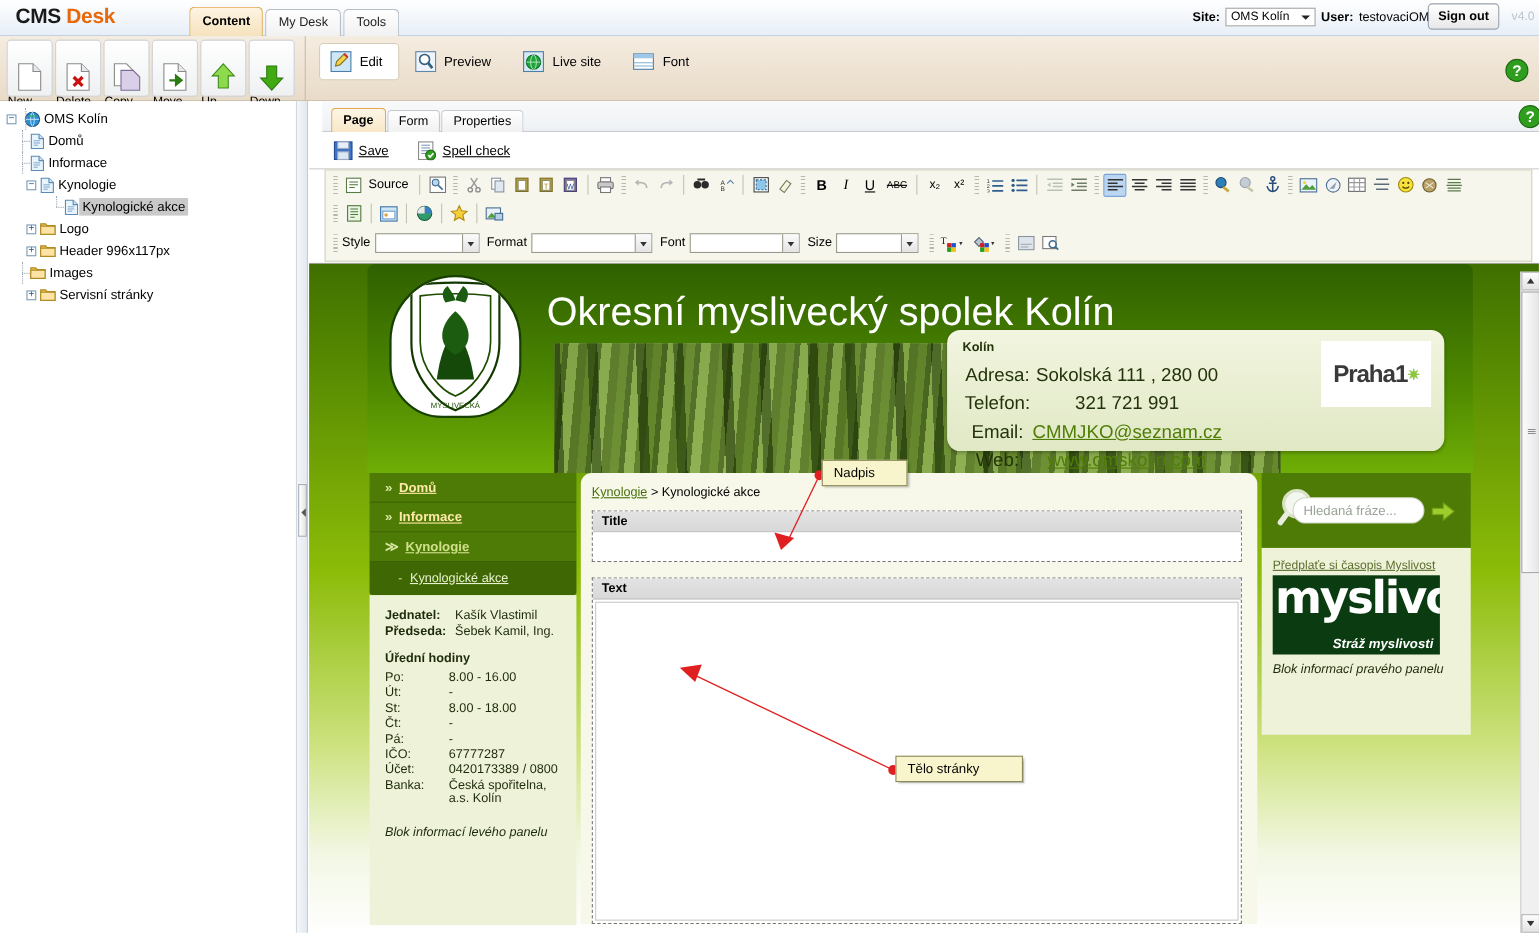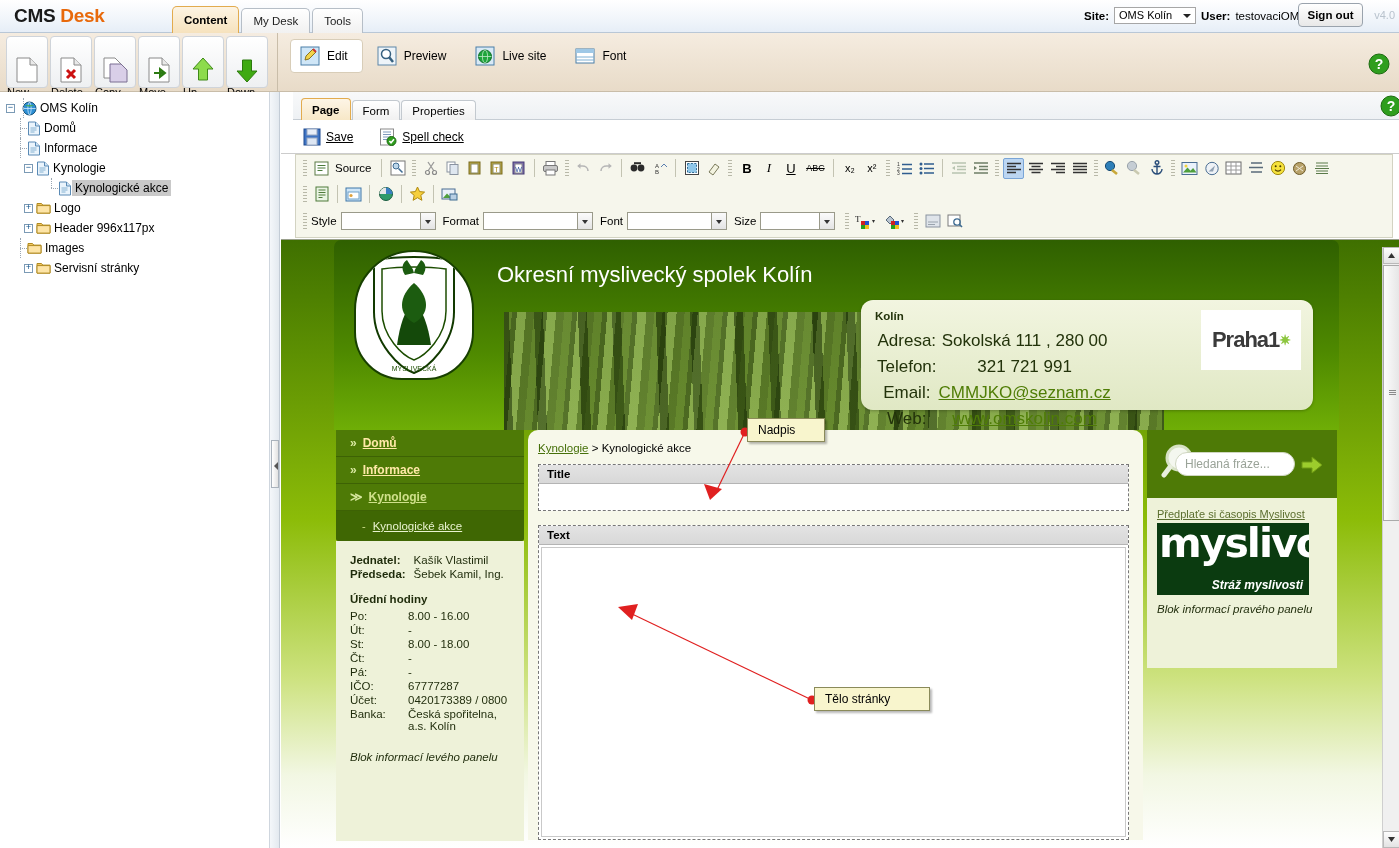--- a/index.html
+++ b/index.html
@@ -177,21 +177,21 @@
     background:repeating-linear-gradient(88deg, rgba(25,45,5,.55) 0 9px, rgba(140,175,80,.12) 9px 34px, rgba(20,40,5,.45) 34px 43px, rgba(170,205,110,.18) 43px 78px);
   }
   #crest {
     position:absolute; left:20px; top:10px; width:120px; height:130px;
     border-radius:60px 60px 48px 48px;
     background:#fff; border:2px solid #184000;
     display:flex; align-items:center; justify-content:center;
     overflow:hidden;
   }
   #sitetitle {
-    position:absolute; left:163px; top:22px; font-size:22px; color:#fff;
+    position:absolute; left:163px; top:22px; font-size:36px; color:#fff;
     font-family:"Liberation Sans", sans-serif;
   }
   #contactbox {
     position:absolute; left:527px; top:60px; width:452px; height:110px;
     background:linear-gradient(to bottom,#f2f5e0,#e0e8c4);
     border-radius:12px; box-shadow:0 1px 3px rgba(0,0,0,.25);
     padding:10px 14px; font-size:11.5px; color:#23330b;
   }
   #contactbox .ttl { font-weight:bold; margin-bottom:5px;}
   #contactbox table td { padding:2px 0; font-size:17px; vertical-align:top;text-align:center;}

